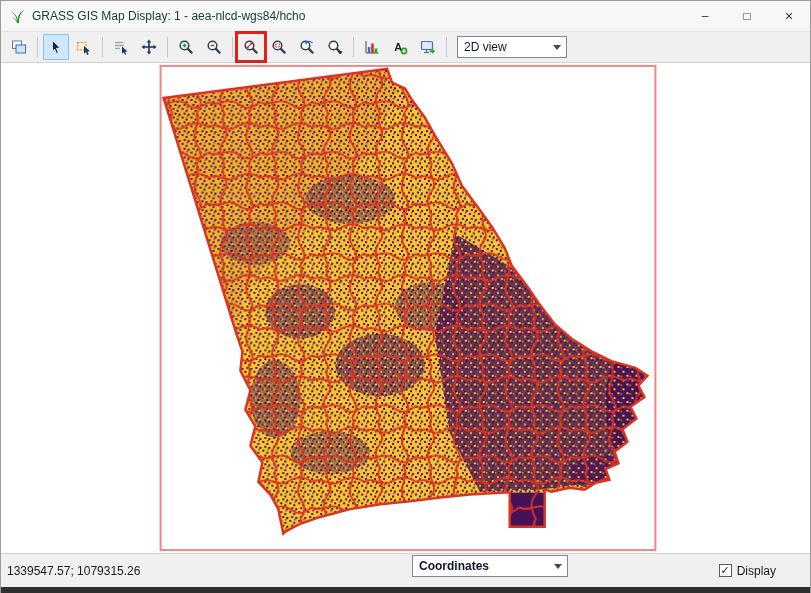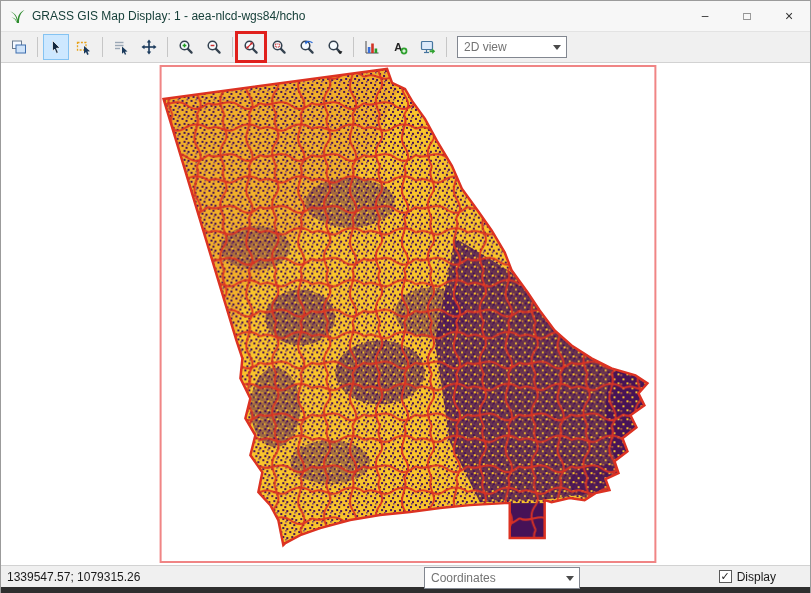--- a/index.html
+++ b/index.html
@@ -14,31 +14,31 @@
   .win-btn { width:42px; height:100%; display:flex; align-items:center; justify-content:center; font-size:12px; color:#333; background:transparent; border:none; cursor:default; }
   .win-btn.close { font-size:14px; }
 
   
   .toolbar { height:32px; background:#f0f0f0; border-top:1px solid #e3e3e3; border-bottom:1px solid #d2d2d2; display:flex; align-items:center; padding:0 4px; flex:0 0 auto; }
   .tool-btn { width:26px; height:26px; display:flex; align-items:center; justify-content:center; background:transparent; border:1px solid transparent; padding:0; margin:0 1px; }
   .tool-btn.active { background:#cde8ff; border-color:#84c3f2; }
   .tool-btn.annotated { outline:3px solid #e0201c; outline-offset:0px; }
   .tb-sep { width:1px; height:20px; background:#c6c6c6; margin:0 4px; }
 
-  .combo { height:22px; background:#fff; border:1px solid #828790; display:flex; align-items:center; justify-content:space-between; font-size:12px; color:#737373; padding:0 5px 0 6px; }
+  .combo { height:22px; background:#fff; border:1px solid #828790; display:flex; align-items:center; justify-content:space-between; font-size:12px; color:#0f172a; padding:0 5px 0 6px; }
   .combo .arr { width:0; height:0; border:4px solid transparent; border-top:5px solid #4a4a4a; margin-top:5px; }
   .combo.view { width:110px; margin-left:6px; }
 
   
   .canvas { flex:1 1 auto; position:relative; background:#ffffff; }
   .canvas svg.map { position:absolute; inset:0; width:100%; height:100%; }
 
   
-  .statusbar { height:22px; background:#f0f0f0; border-top:1px solid #d2d2d2; display:flex; align-items:center; padding:0 6px; font-size:12px; color:#1a1a1a; position:relative; flex:0 0 auto;text-align:center; }
-  .statusbar .combo.mode { position:absolute; left:423px; width:156px; top:1px; }
+  .statusbar { height:34px; background:#f0f0f0; border-top:1px solid #d2d2d2; display:flex; align-items:center; padding:0 6px; font-size:12px; color:#1a1a1a; position:relative; flex:0 0 auto;text-align:center; }
+  .statusbar .combo.mode { position:absolute; left:411px; width:156px; top:1px;font-weight:bold; }
   .render-wrap { margin-left:auto; margin-right:28px; display:flex; align-items:center; gap:5px; }
   .cb { width:13px; height:13px; border:1px solid #5a5a5a; background:#fff; display:flex; align-items:center; justify-content:center; font-size:11px; line-height:1; color:#1b1b1b; }
 
   .bottom-edge { height:6px; background:#2e2e2e; flex:0 0 auto; }
 
   .hiddefs { position:absolute; width:0; height:0; }
 </style>
 </head>
 <body>
 

